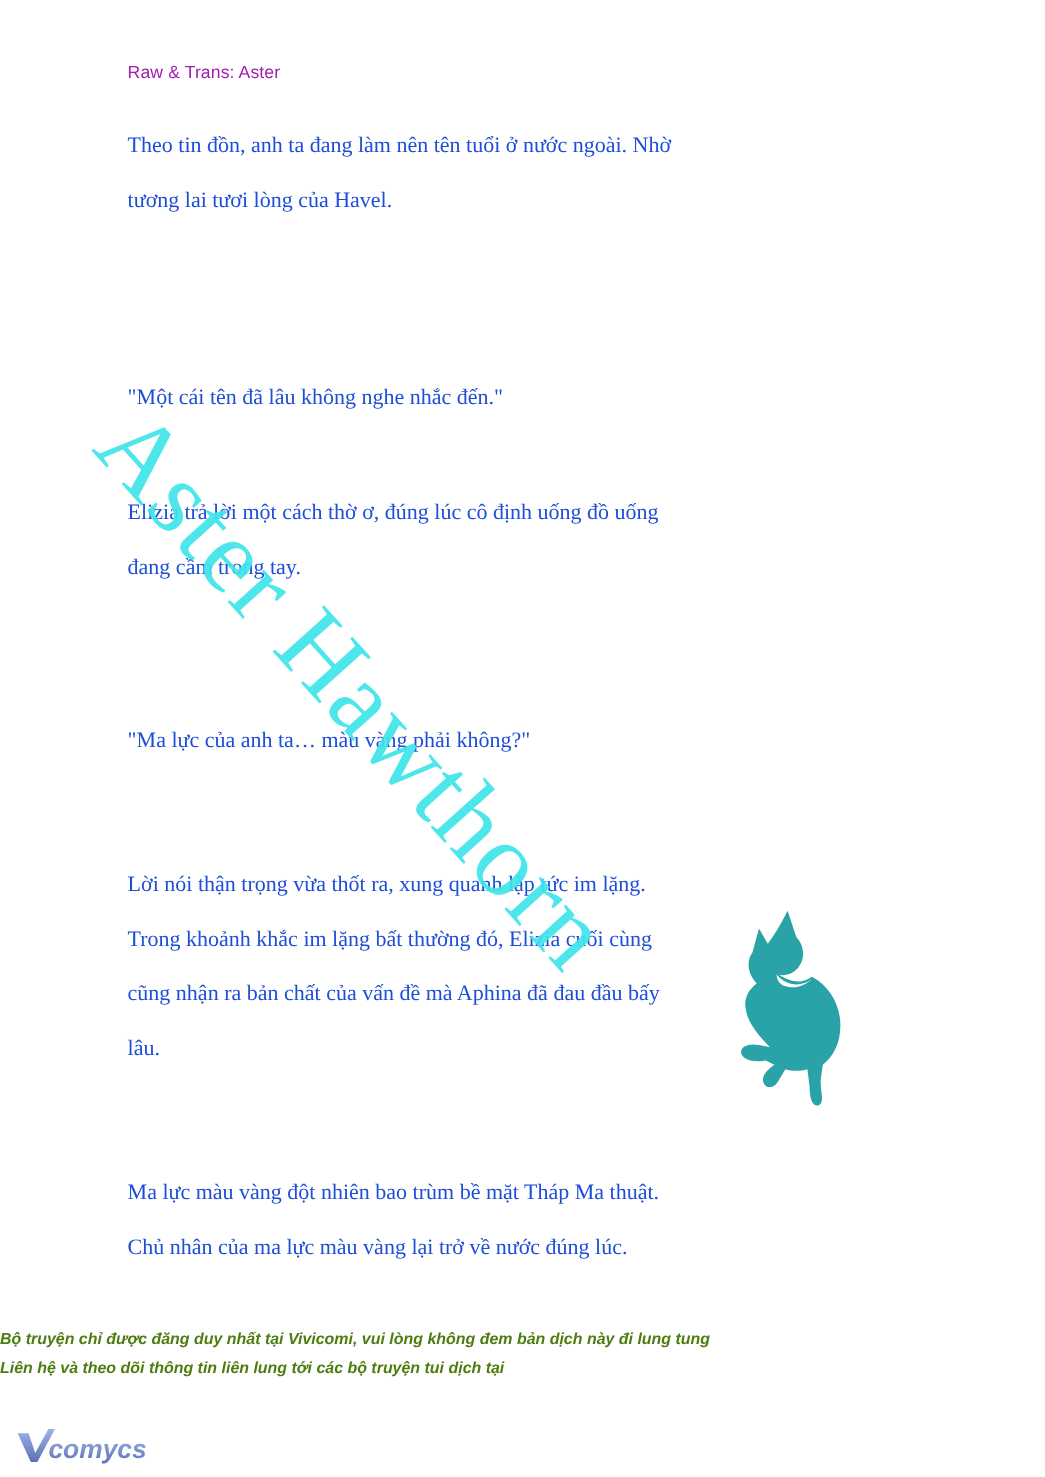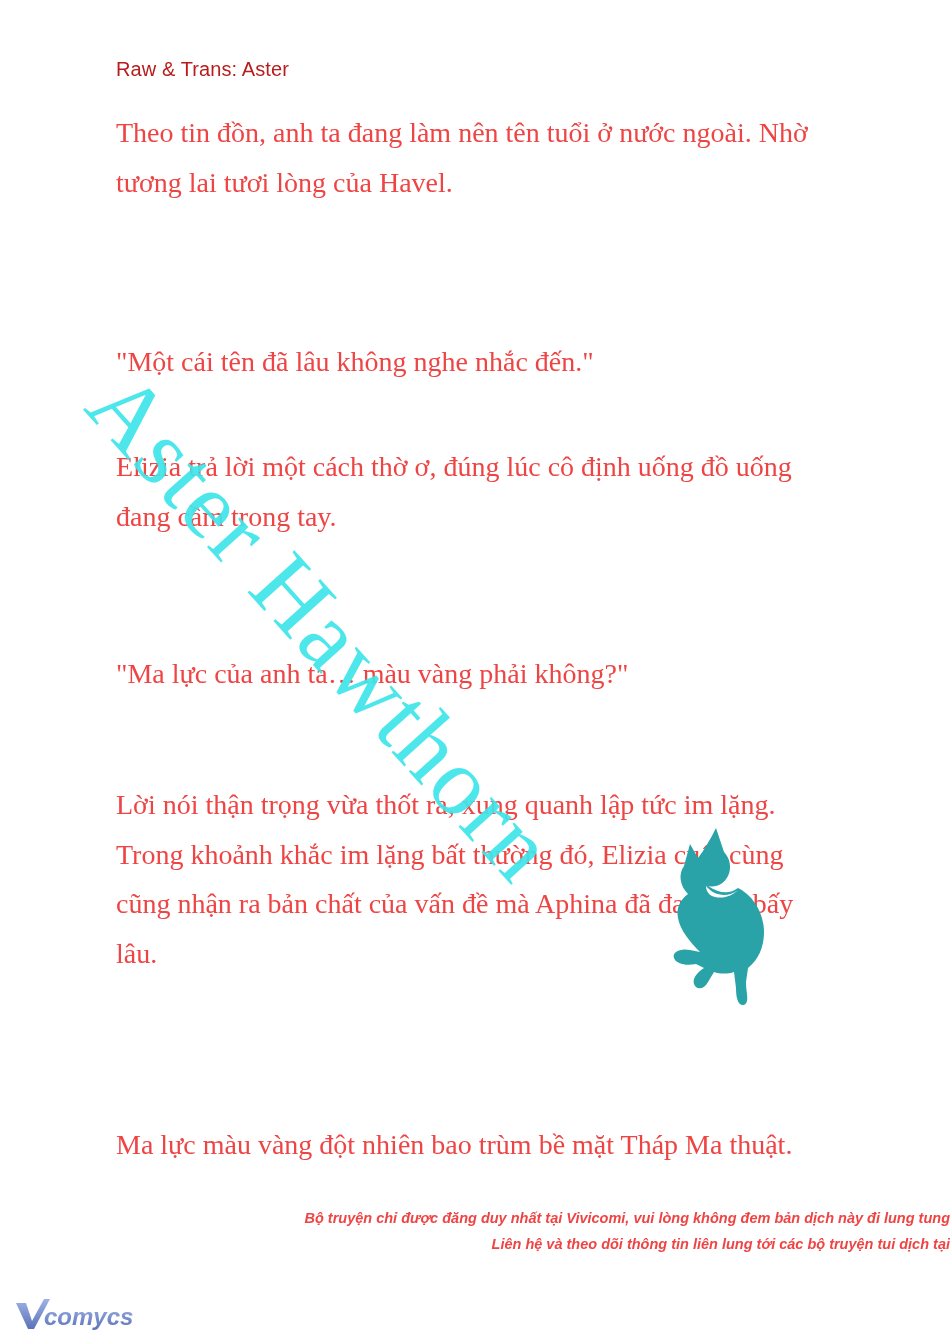--- a/index.html
+++ b/index.html
@@ -17,47 +17,47 @@
       position: absolute;
       left: 0; top: 0;
       width: 950px; height: 1343px;
       background: #ffffff;
     }
     .credit {
       position: absolute;
       left: 116px;
       top: 58px;
       font-family: "Liberation Sans", sans-serif;
-      font-size: 20px;
-      color: #b91c1c;
+      font-size: 16px;
+      color: #a21caf;
       letter-spacing: 0.1px;
     }
     .body-text {
       position: absolute;
       left: 116px;
       width: 730px;
       font-family: "Liberation Serif", serif;
-      font-size: 28px;
-      color: #ef4444;
+      font-size: 20px;
+      color: #1d4ed8;
       line-height: 49.5px;
       margin: 0;
     }
     .para-line { display: block; white-space: nowrap; }
 
     .footer {
       position: absolute;
       left: 0;
       top: 1206px;
       width: 950px;
-      text-align: right;
+      text-align: left;
       font-family: "Liberation Sans", sans-serif;
       font-style: italic;
       font-weight: bold;
       font-size: 14.5px;
-      color: #ef4444;
+      color: #4d7c0f;
       line-height: 25.5px;
     }
     .footer span { display: block; }
 
     .watermark {
       position: absolute;
       left: 148px;
       top: 350px;
       font-family: "Liberation Serif", serif;
       font-size: 96px;
@@ -112,22 +112,23 @@
     <span class="para-line">"Ma lực của anh ta… màu vàng phải không?"</span>
   </p>
 
   <p class="body-text" style="top:780px;">
     <span class="para-line">Lời nói thận trọng vừa thốt ra, xung quanh lập tức im lặng.</span>
     <span class="para-line">Trong khoảnh khắc im lặng bất thường đó, Elizia cuối cùng</span>
     <span class="para-line">cũng nhận ra bản chất của vấn đề mà Aphina đã đau đầu bấy</span>
     <span class="para-line">lâu.</span>
   </p>
 
-  <p class="body-text" style="top:1120px;">
+  <p class="body-text" style="top:1060px;">
     <span class="para-line">Ma lực màu vàng đột nhiên bao trùm bề mặt Tháp Ma thuật.</span>
+    <span class="para-line">Chủ nhân của ma lực màu vàng lại trở về nước đúng lúc.</span>
   </p>
 
   <div class="watermark">Aster Hawthorn</div>
 
   <svg class="cat" viewBox="0 0 140 185">
     <path fill="#2aa3a8" d="
       M66 6 L74 30 C80 36 82 46 78 54 C74 62 66 66 58 64
       C70 72 80 72 88 66 C104 74 114 92 114 110
       C114 126 108 138 98 146 L96 160 C96 172 100 180 94 183
       C88 184 86 176 86 166 L84 150

